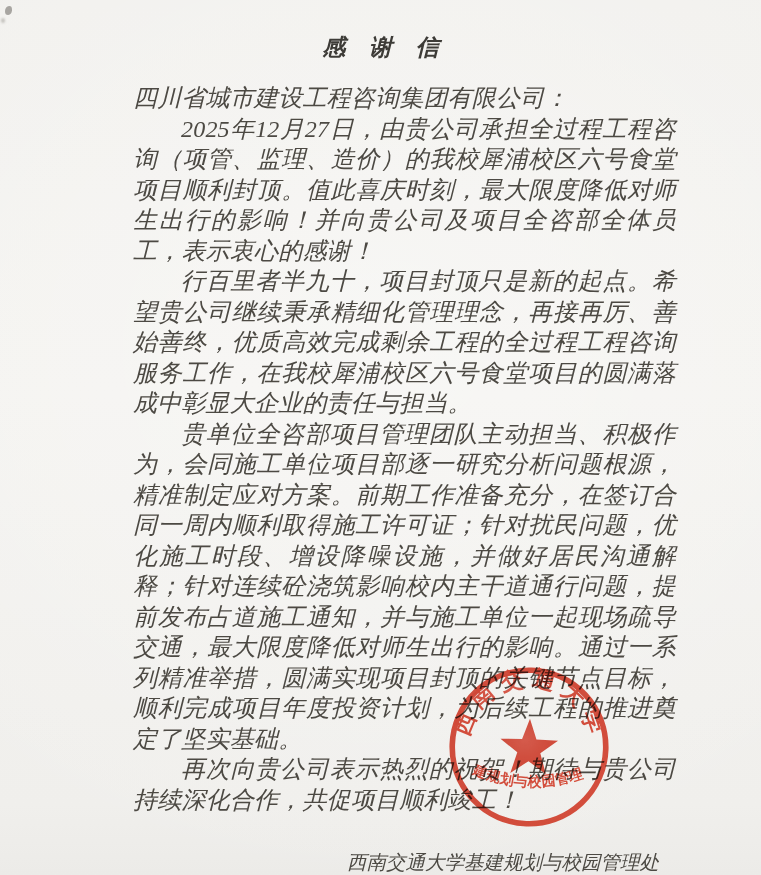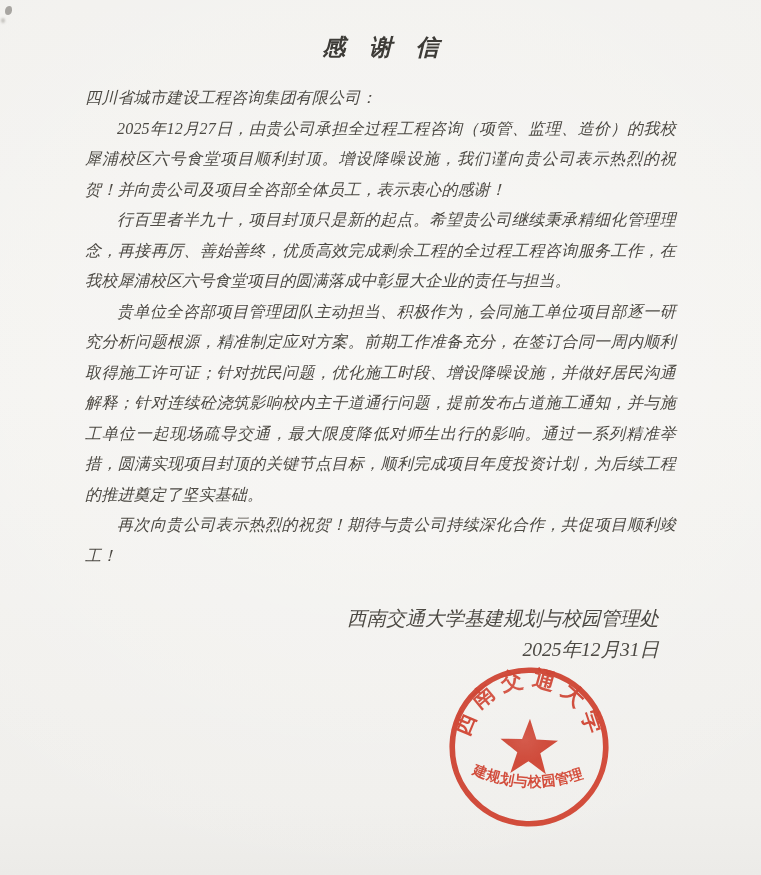--- a/index.html
+++ b/index.html
@@ -55,24 +55,25 @@
     font-size: 23px;
     font-weight: bold;
     letter-spacing: 9px;
     color: #3d3b37;
     line-height: 28px;
     margin-bottom: 21px;
     text-indent: 9px; 
   }
 
   .body-text {
-    font-size: 16px;
+    font-size: 24px;
     line-height: 30.5px;
     text-align: justify;
     letter-spacing: 0.2px;
+    margin-left: 48px;
   }
 
   .salutation {
     text-indent: 0;
   }
 
   .para {
     text-indent: 2em;
   }
 
@@ -105,21 +106,21 @@
   <div class="speck"></div>
   <div class="speck2"></div>
 
   <div class="content">
 
     <h1 class="title">感 谢 信</h1>
 
     <div class="body-text">
       <p class="salutation">四川省城市建设工程咨询集团有限公司：</p>
 
-      <p class="para">2025年12月27日，由贵公司承担全过程工程咨询（项管、监理、造价）的我校犀浦校区六号食堂项目顺利封顶。增设降噪设施，我们谨向贵公司表示热烈的祝贺！并向贵公司及项目全咨部全体员工，表示衷心的感谢！</p>
+      <p class="para">2025年12月27日，由贵公司承担全过程工程咨询（项管、监理、造价）的我校犀浦校区六号食堂项目顺利封顶。值此喜庆时刻，最大限度降低对师生出行的影响！并向贵公司及项目全咨部全体员工，表示衷心的感谢！</p>
 
       <p class="para">行百里者半九十，项目封顶只是新的起点。希望贵公司继续秉承精细化管理理念，再接再厉、善始善终，优质高效完成剩余工程的全过程工程咨询服务工作，在我校犀浦校区六号食堂项目的圆满落成中彰显大企业的责任与担当。</p>
 
       <p class="para">贵单位全咨部项目管理团队主动担当、积极作为，会同施工单位项目部逐一研究分析问题根源，精准制定应对方案。前期工作准备充分，在签订合同一周内顺利取得施工许可证；针对扰民问题，优化施工时段、增设降噪设施，并做好居民沟通解释；针对连续砼浇筑影响校内主干道通行问题，提前发布占道施工通知，并与施工单位一起现场疏导交通，最大限度降低对师生出行的影响。通过一系列精准举措，圆满实现项目封顶的关键节点目标，顺利完成项目年度投资计划，为后续工程的推进奠定了坚实基础。</p>
 
       <p class="para">再次向贵公司表示热烈的祝贺！期待与贵公司持续深化合作，共促项目顺利竣工！</p>
     </div>
 
     <div class="closing">
       <div>西南交通大学基建规划与校园管理处</div>

